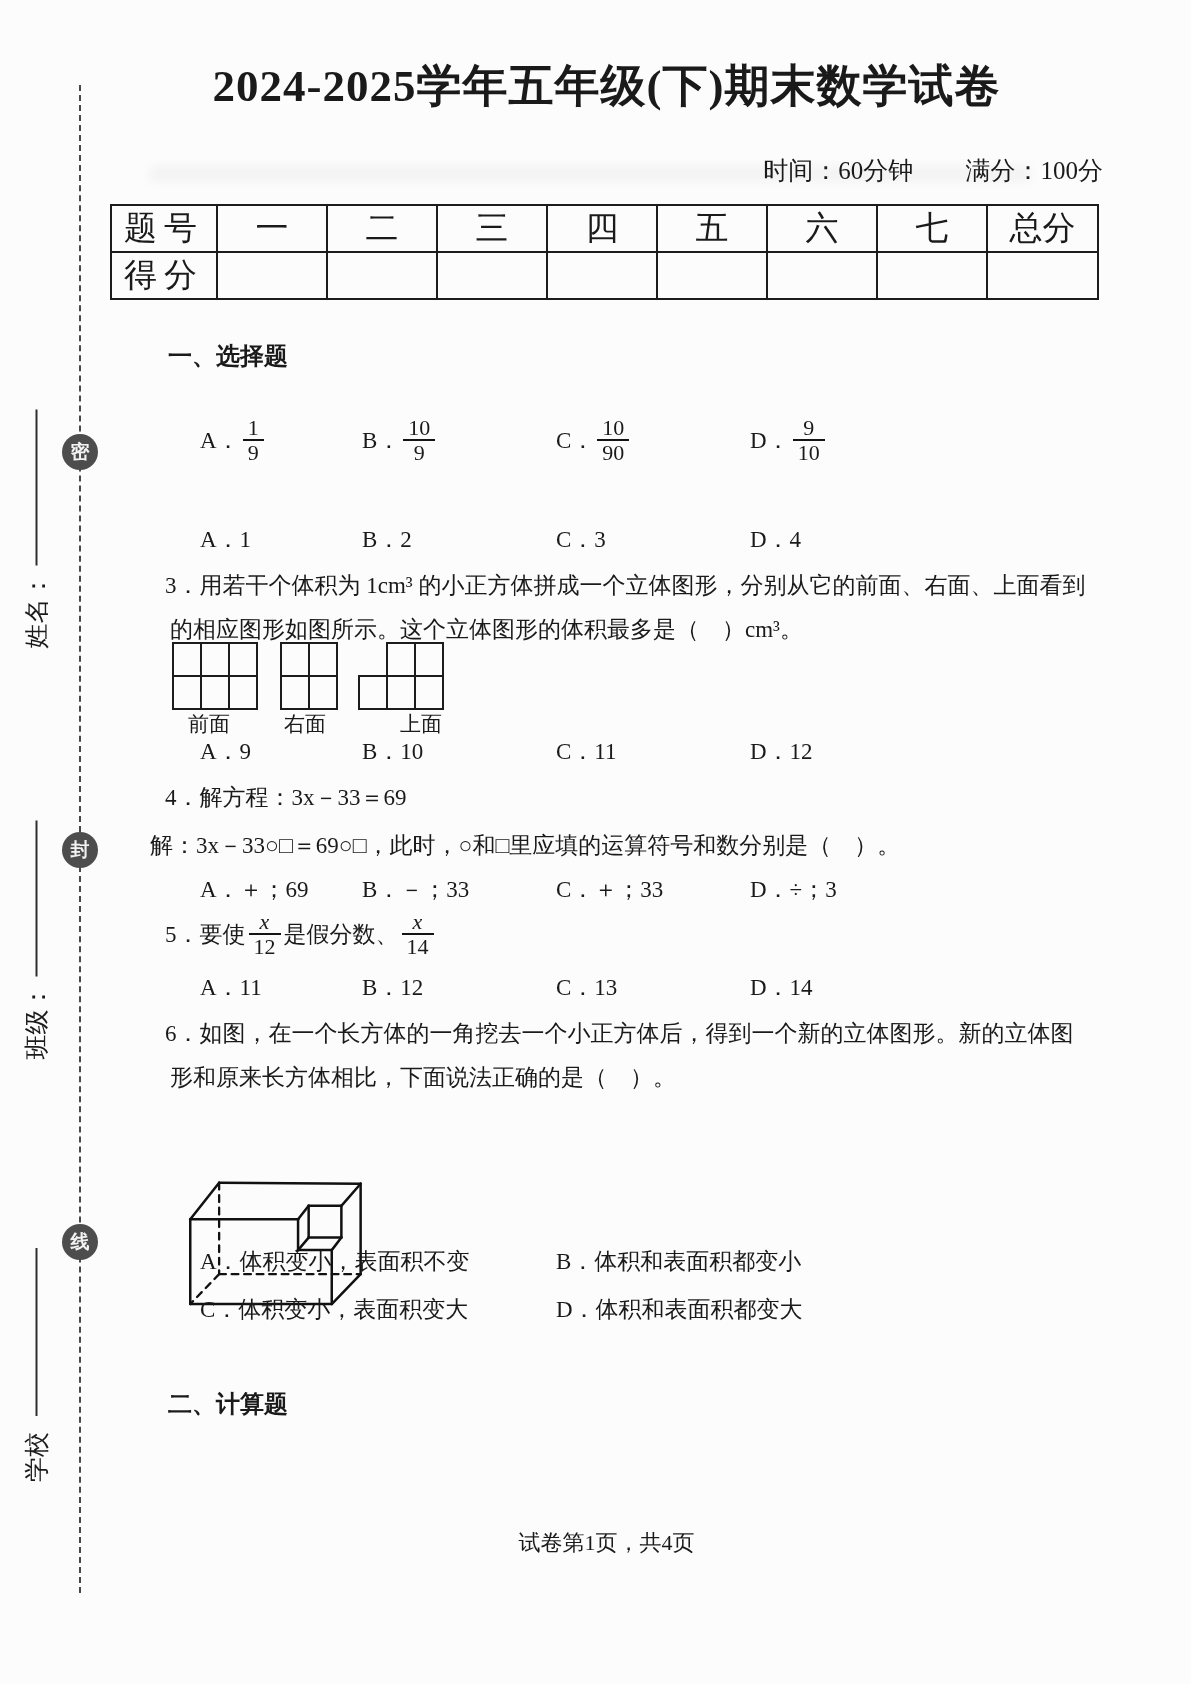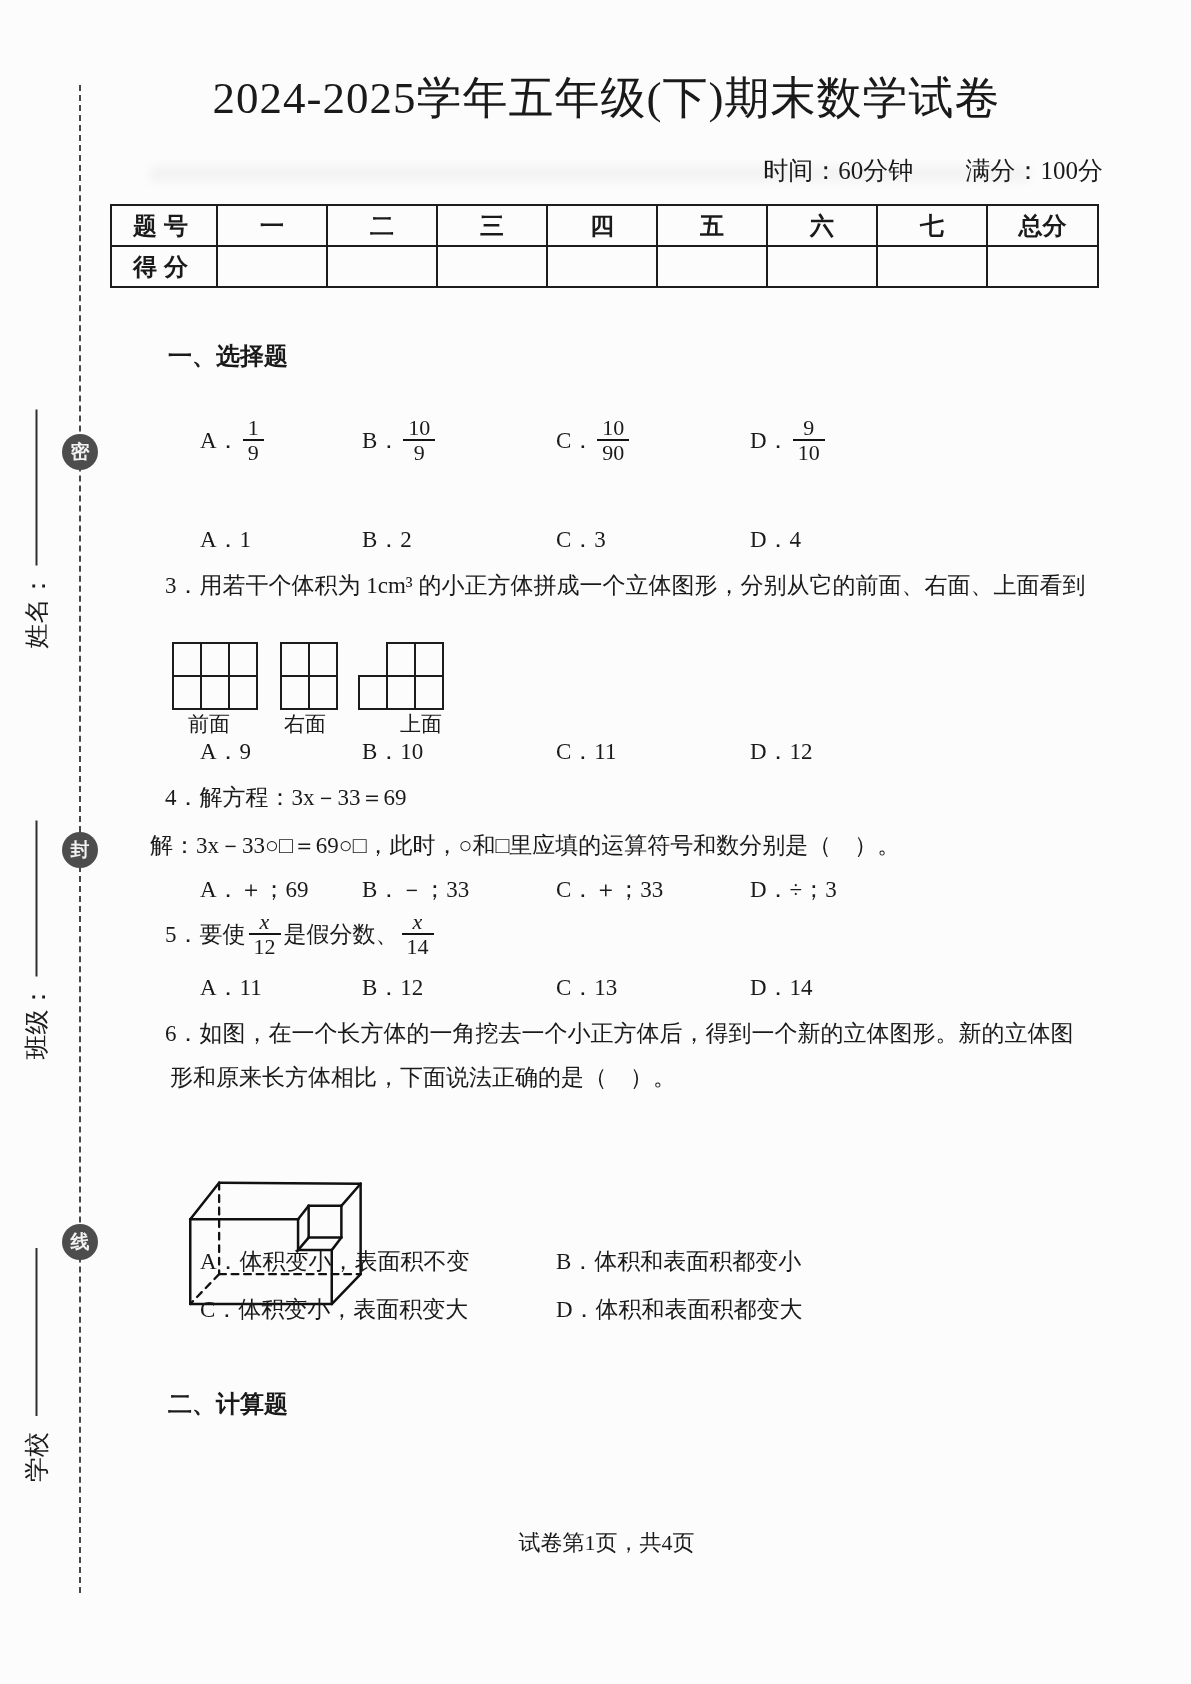--- a/index.html
+++ b/index.html
@@ -11,29 +11,29 @@
   
   .seal-line{position:absolute; left:79px; top:85px; height:1508px; width:0;
     border-left:2px dashed #474747;}
   .seal-circle{position:absolute; left:62px; width:36px; height:36px; border-radius:50%;
     background:#4d4d4d; color:#f2f2f2; font-size:19px; font-weight:bold;
     line-height:36px; text-align:center; font-family:"Liberation Sans", sans-serif;}
   .side-block{position:absolute; left:36px; white-space:nowrap; font-size:25px;
     display:flex; align-items:center; transform:translate(-50%,-50%) rotate(-90deg);}
   .blank{display:inline-block; height:0; border-bottom:2px solid #2e2e2e; margin-left:8px;}
   
-  .title{position:absolute; left:110px; top:68px; width:993px; text-align:center;
-    font-size:45px; font-weight:normal; letter-spacing:1px;}
+  .title{position:absolute; left:110px; top:56px; width:993px; text-align:center;
+    font-size:45px; font-weight:bold; letter-spacing:1px;}
   .meta{position:absolute; left:110px; top:154px; width:993px; text-align:right; font-size:25px;}
   .meta span{margin-left:46px;}
   .smudge{position:absolute; left:150px; top:166px; width:880px; height:16px;
     background:rgba(70,70,70,0.05); filter:blur(4px);}
   
   .score-table{position:absolute; left:110px; top:204px; border-collapse:collapse;
-    table-layout:fixed; font-size:24px; font-weight:bold;}
+    table-layout:fixed; font-size:33px; font-weight:normal;}
   .score-table td{border:2px solid #1c1c1c; height:39px; text-align:center; padding:0;}
   .score-table .lbl{letter-spacing:7px;}
   
   .sec{position:absolute; font-size:24px; font-weight:bold;}
   .stem{position:absolute; font-size:23px;}
   .opts{position:absolute; left:160px; width:945px; display:grid;
     grid-template-columns:162px 194px 194px 1fr; padding-left:40px; box-sizing:border-box;
     font-size:23px; align-items:center;}
   .opts2{position:absolute; left:160px; width:945px; display:grid;
     grid-template-columns:356px 1fr; padding-left:40px; box-sizing:border-box; font-size:23px;}
@@ -151,20 +151,21 @@
   </div>
 
   <div class="opts" style="top:524px">
     <span>A．1</span>
     <span>B．2</span>
     <span>C．3</span>
     <span>D．4</span>
   </div>
 
   <div class="stem" style="left:165px;top:570px">3．用若干个体积为 1cm³ 的小正方体拼成一个立体图形，分别从它的前面、右面、上面看到</div>
+  <div class="stem" style="left:170px;top:614px">的相应图形如图所示。这个立体图形的体积最多是（　）cm³。</div>
 
   <div class="figure" style="left:172px;top:642px">
     <svg width="86" height="68" viewBox="0 0 86 68" fill="none" stroke="#1c1c1c" stroke-width="2">
       <rect x="1" y="1" width="84" height="66"></rect>
         <line x1="29" y1="1" x2="29" y2="67"></line>
         <line x1="57" y1="1" x2="57" y2="67"></line>
         <line x1="1" y1="34" x2="85" y2="34"></line>
     </svg>
   </div>
   <div class="figure" style="left:280px;top:642px">

